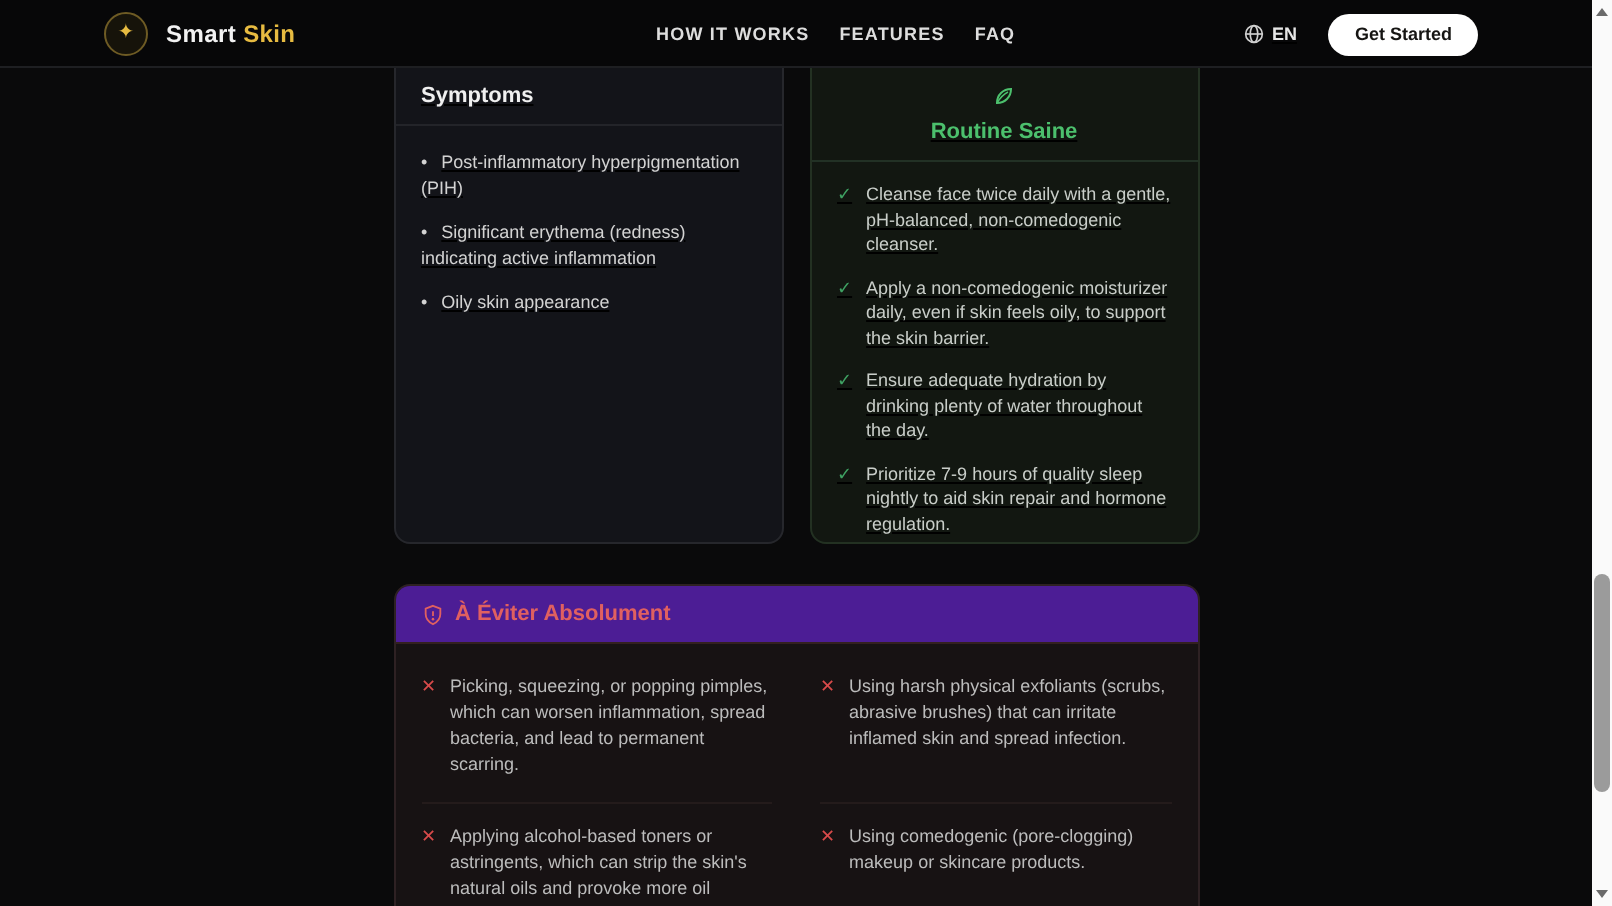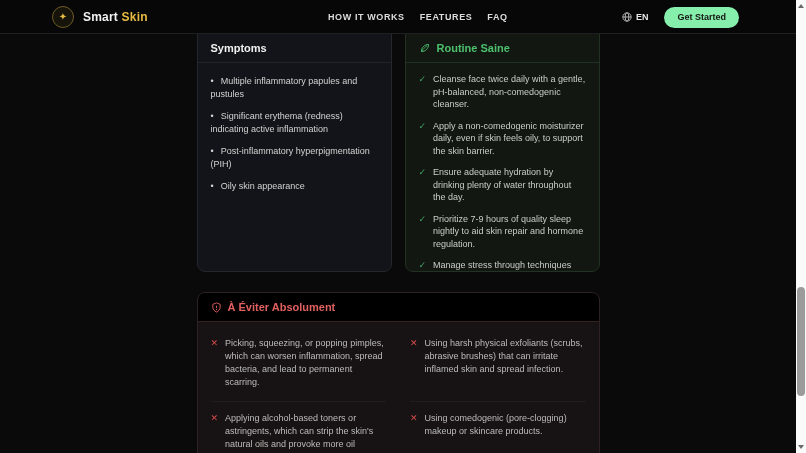--- a/index.html
+++ b/index.html
@@ -29,57 +29,57 @@
   .brand .accent { color:#e7bb41; }
 
   .nav { position:absolute; left:328px; top:0; height:34px; display:flex; align-items:center; gap:15px; }
   .nav-item { font-size:9px; font-weight:700; letter-spacing:.6px; color:#dddddd; cursor:pointer; white-space:nowrap; }
 
   .header-right { position:absolute; right:57px; top:0; height:34px; display:flex; align-items:center; }
   .lang { display:flex; align-items:center; gap:4px; margin-right:16px; cursor:pointer;text-decoration:underline; }
   .lang-label { font-size:9px; font-weight:600; color:#e6e6e6; }
   .cta {
     height:21px; padding:0 13px; border:none; border-radius:11px;
-    background:#86efac; color:#161513; font-size:9px; font-weight:700;
+    background:#ffffff; color:#161513; font-size:9px; font-weight:700;
     display:flex; align-items:center; cursor:pointer; font-family:inherit;
   }
 
   
   .main { position:absolute; top:34px; left:0; width:796px; z-index:1; }
   .container { width:403px; margin:0 auto; }
 
   .cards-row { display:flex; gap:13px; margin-top:-15px; }
   .card {
-    width:195px; height:253px; border-radius:8px; overflow:hidden;
+    width:195px; height:253px; border-radius:8px; overflow:hidden;text-decoration:underline;
   }
   .card-symptoms { background:#131419; border:1px solid #26272c; }
   .card-routine  { background:#121711; border:1px solid #233122; }
 
   .card-header {
     padding:22px 13px 8px; font-size:11px; font-weight:700;
     display:flex; align-items:center; gap:6px;
   }
   .card-symptoms .card-header { color:#f0f0f0; border-bottom:1px solid #232429; }
-  .card-routine  .card-header { color:#4cc06d; border-bottom:1px solid #223125; }
+  .card-routine  .card-header { color:#4cc06d; border-bottom:1px solid #223125;flex-direction:column; }
 
   .symptom-list { list-style:none; padding:12px 13px; }
   .symptom-item { font-size:9px; line-height:13px; color:#d3d3d3; margin-bottom:9px; }
   .bullet { display:inline-block; margin-right:7px; color:#d3d3d3; }
 
   .routine-list { list-style:none; padding:10px 13px; }
   .routine-item { display:flex; gap:7px; font-size:9px; line-height:12.5px; color:#c9cec9; margin-bottom:9px; }
   .check-icon { color:#3fa263; font-size:9px; line-height:12.5px; flex:0 0 auto; }
 
   
   .avoid-card {
     margin-top:20px; width:403px; height:245px;
     background:#171213; border:1px solid #2e2123; border-radius:8px; overflow:hidden;
   }
   .avoid-header {
-    background:#000000; border-bottom:1px solid #33201f;
+    background:#4c1d95; border-bottom:1px solid #33201f;
     padding:8px 13px; display:flex; align-items:center; gap:6px;
     font-size:11px; font-weight:700; color:#e06060;
   }
   .avoid-grid {
     display:grid; grid-template-columns:1fr 1fr; column-gap:24px;
     padding:5px 13px 0;
   }
   .avoid-item {
     display:flex; gap:7px; font-size:9px; line-height:13px; color:#bcbcbc;
     padding:10px 0 12px; border-bottom:1px solid #241b1b;
@@ -137,23 +137,22 @@
 <div class="main">
   <div class="container">
 
     <div class="cards-row">
 
       <div class="card card-symptoms">
         <div class="card-header">
           <span>Symptoms</span>
         </div>
         <ul class="symptom-list">
-          <li class="symptom-item"><span class="bullet">•</span><span>Multiple inflammatory papules and pustules</span></li>
+          <li class="symptom-item"><span class="bullet">•</span><span>Post-inflammatory hyperpigmentation (PIH)</span></li>
           <li class="symptom-item"><span class="bullet">•</span><span>Significant erythema (redness) indicating active inflammation</span></li>
-          <li class="symptom-item"><span class="bullet">•</span><span>Post-inflammatory hyperpigmentation (PIH)</span></li>
           <li class="symptom-item"><span class="bullet">•</span><span>Oily skin appearance</span></li>
         </ul>
       </div>
 
       <div class="card card-routine">
         <div class="card-header">
           <svg width="12" height="12" viewBox="0 0 24 24">
             <path d="M5 19c0-8 6-14 14-14 0 8-6 14-14 14z" fill="none" stroke="#4cc06d" stroke-width="2"></path>
             <path d="M5 19c3-5 7-9 11-11" fill="none" stroke="#4cc06d" stroke-width="1.5"></path>
           </svg>

